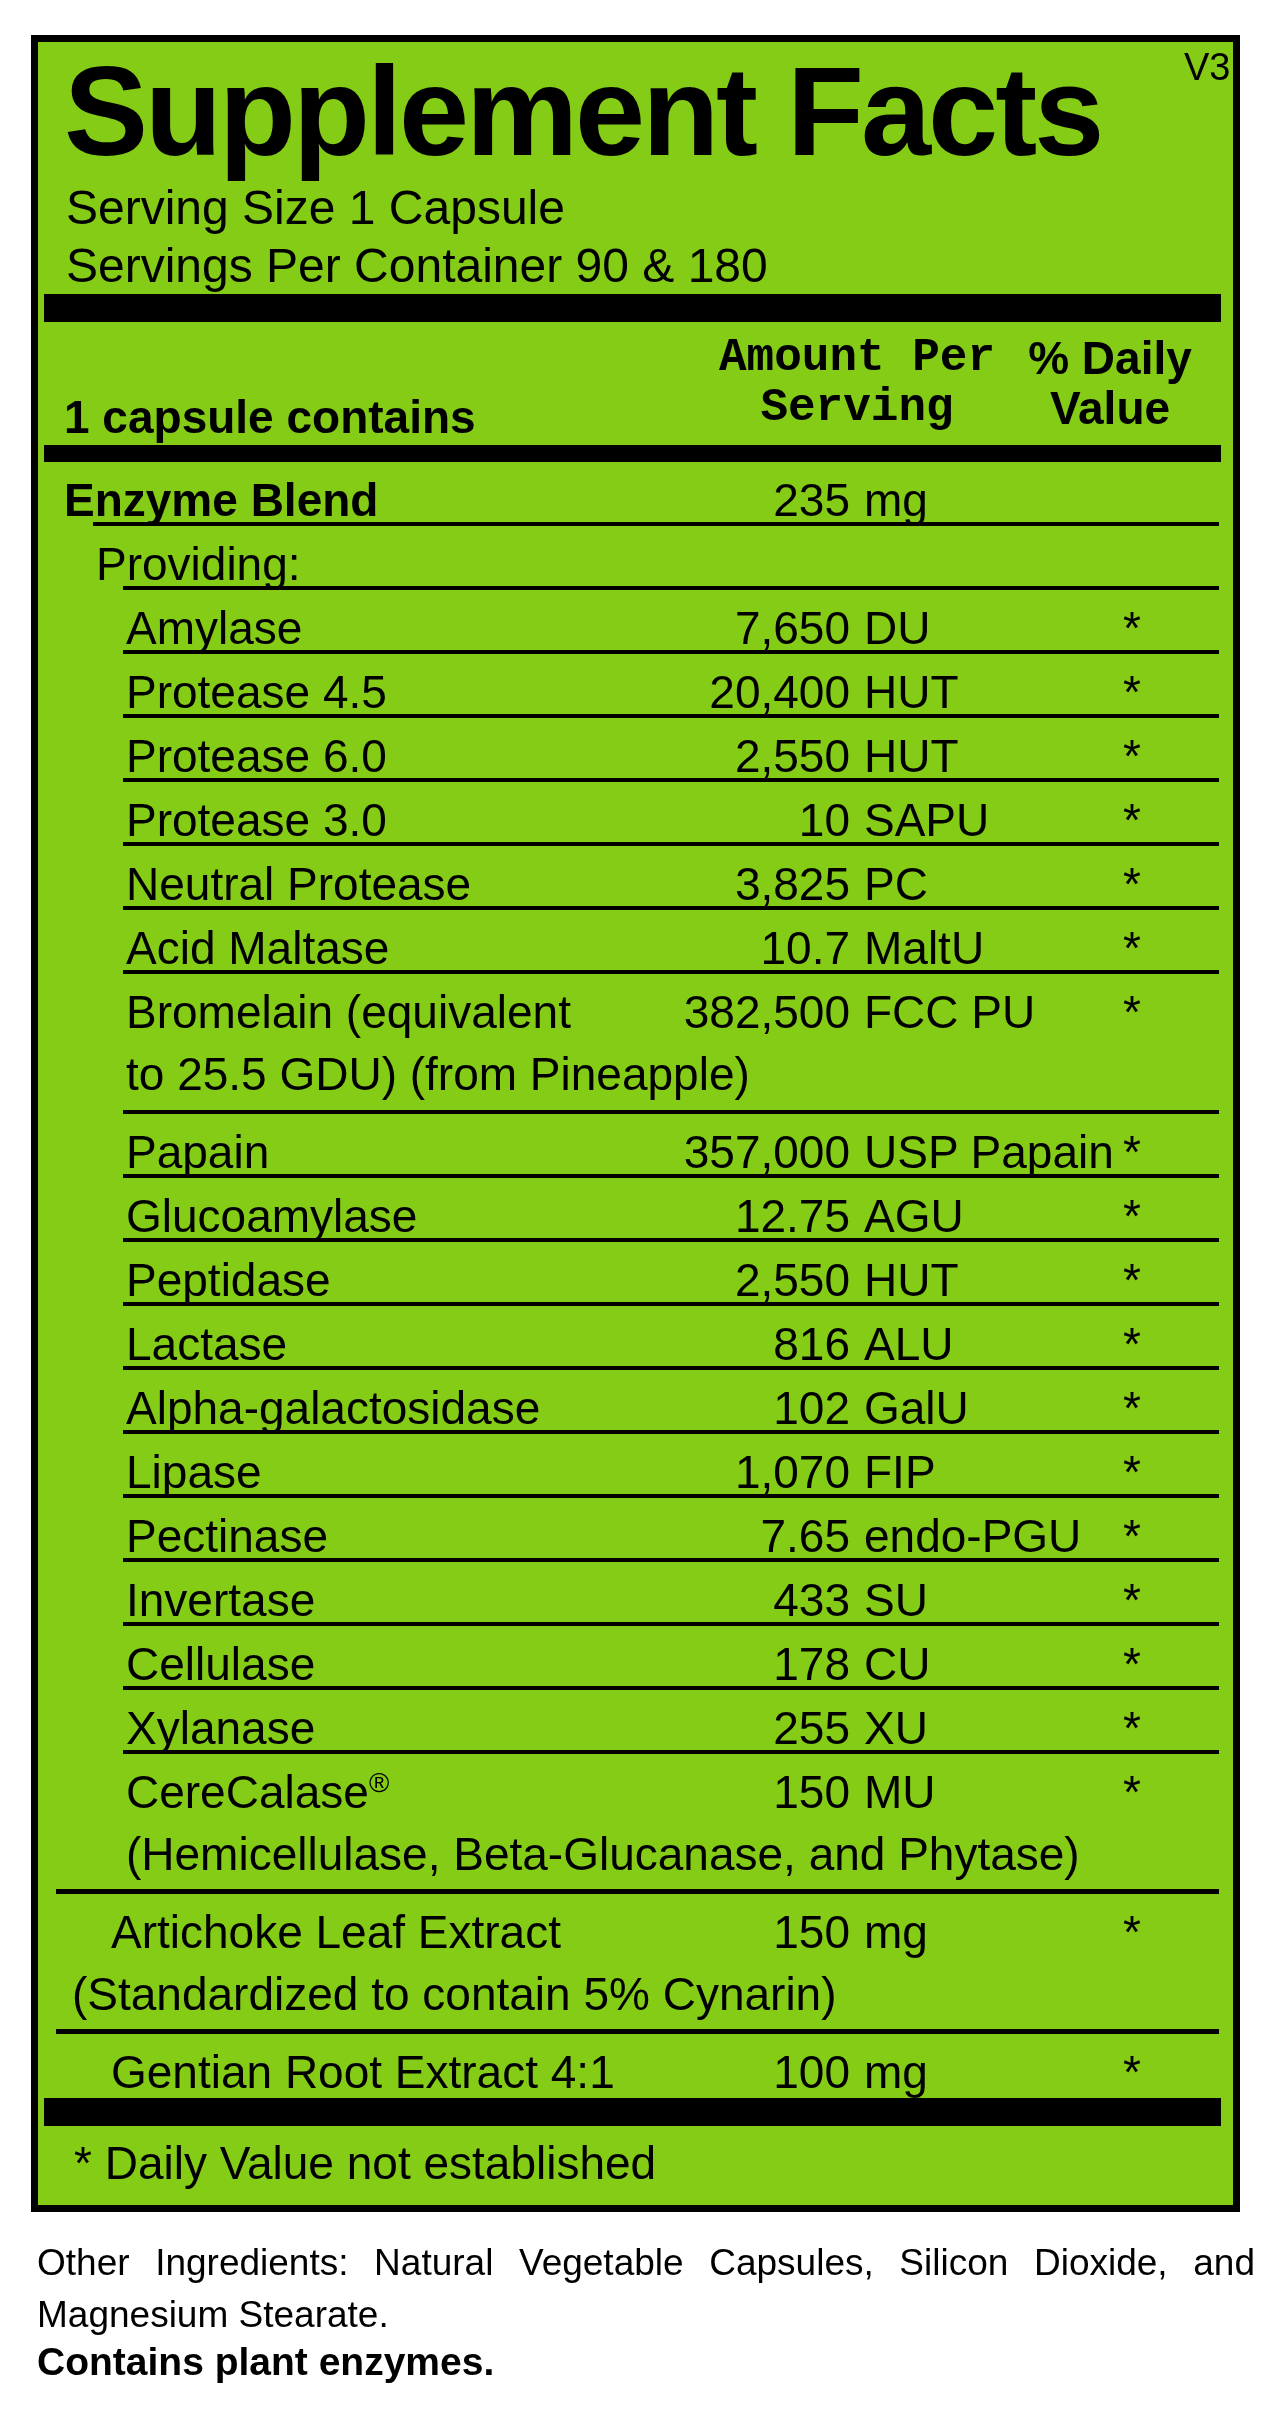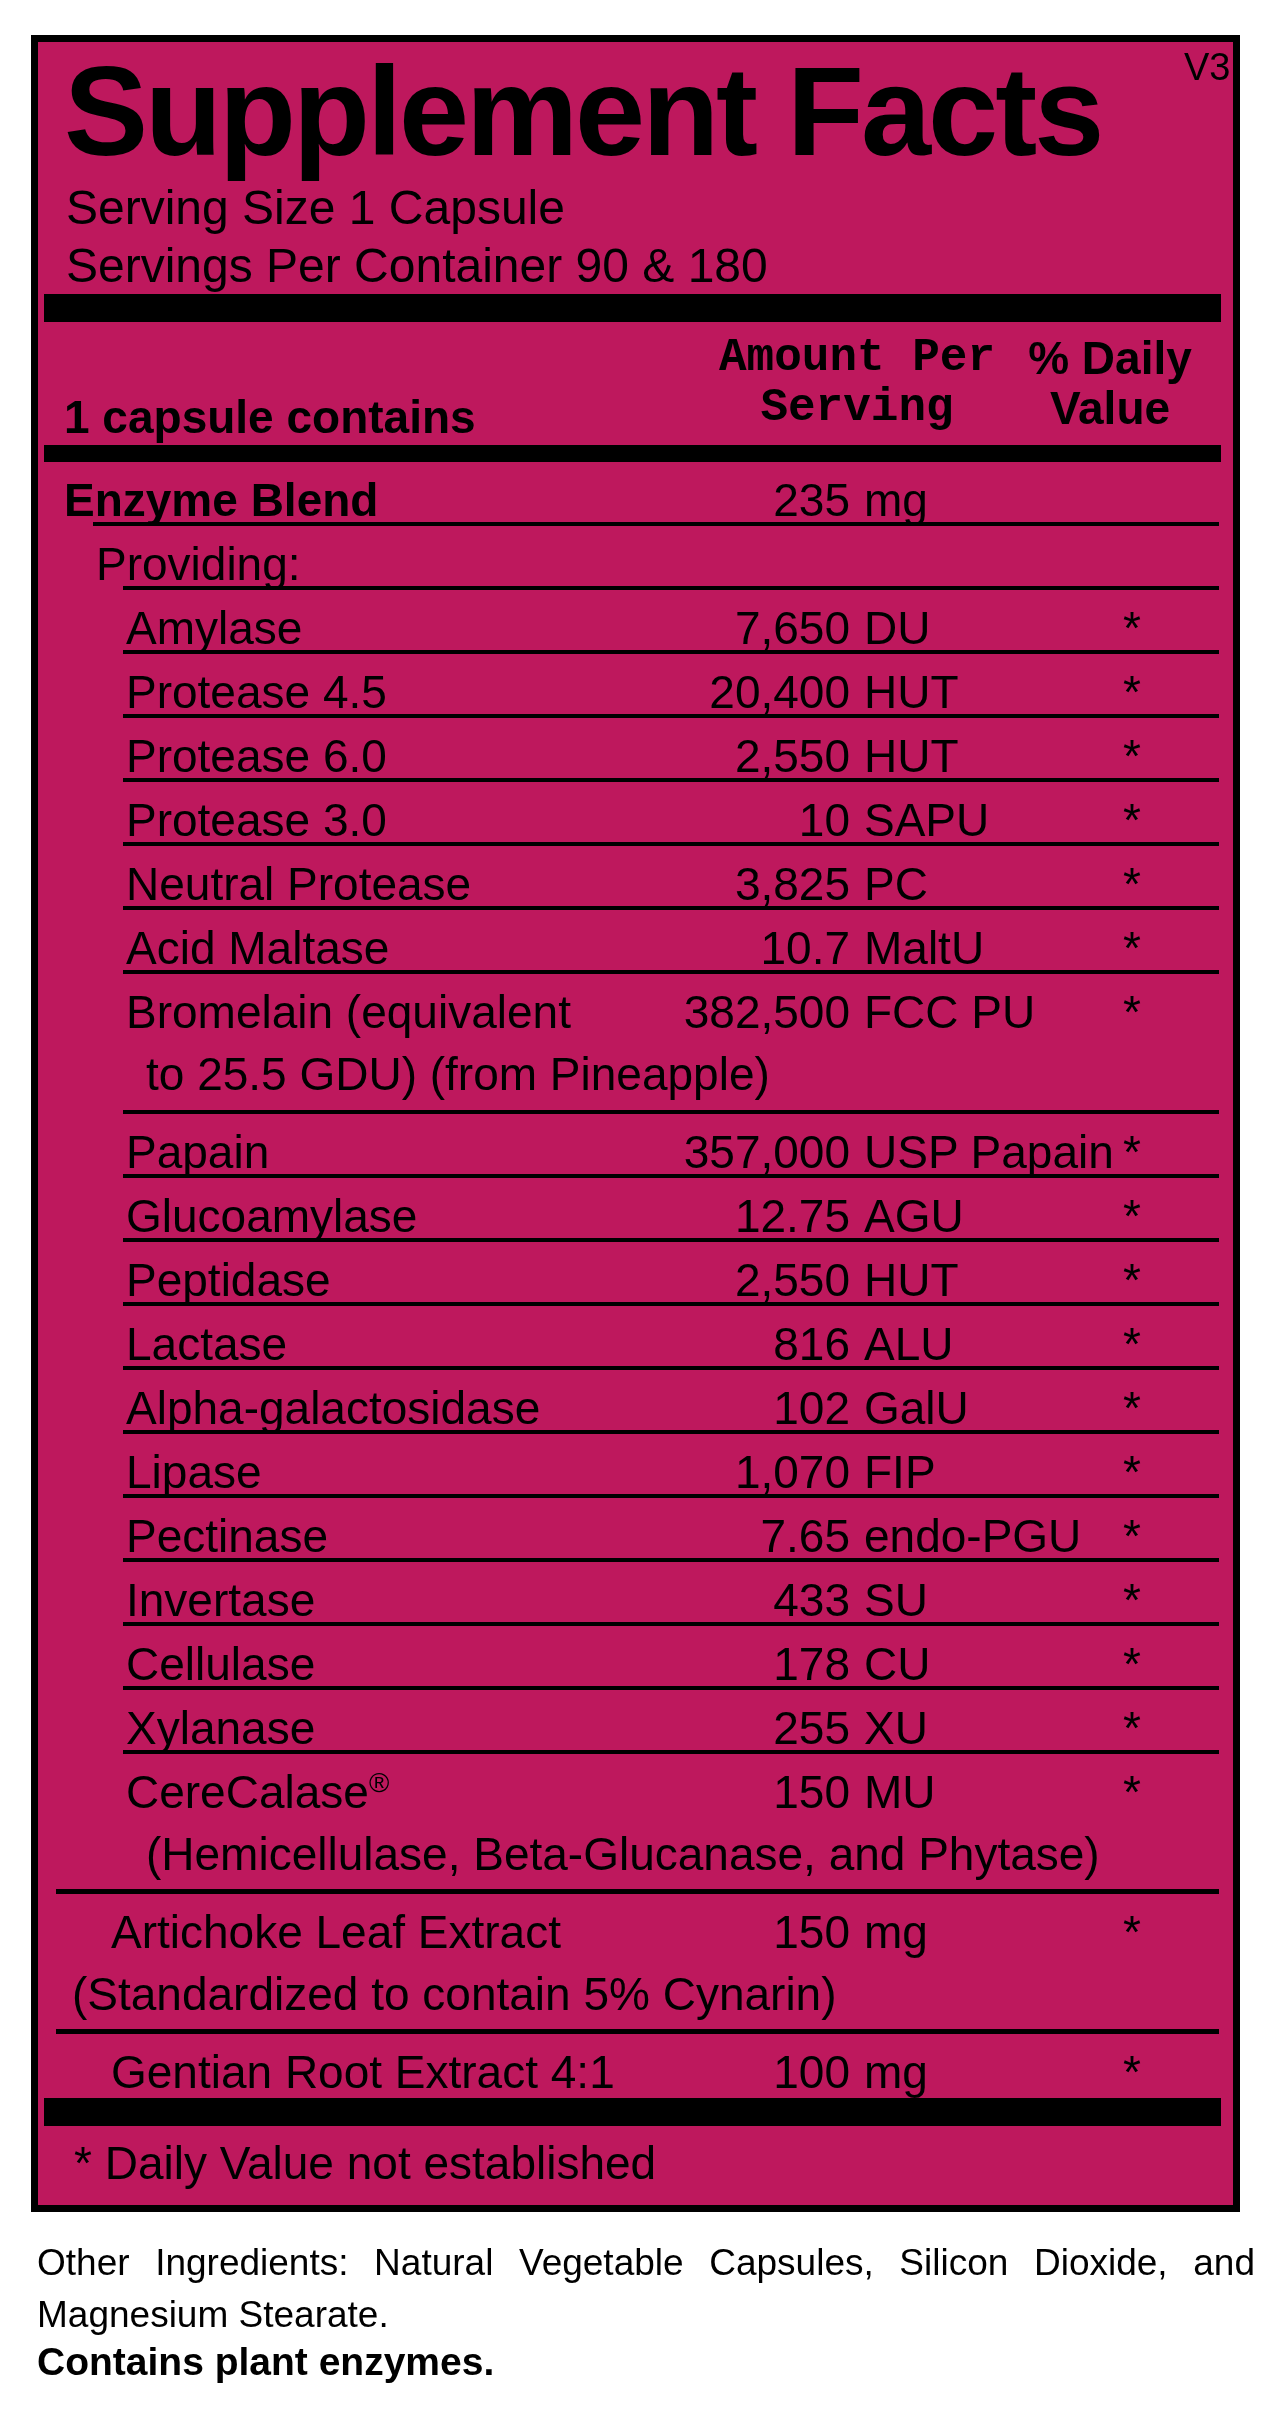--- a/index.html
+++ b/index.html
@@ -6,21 +6,21 @@
   body{
     width:1275px;height:2429px;position:relative;
     background:#ffffff;color:#000;
     font-family:"Liberation Sans","DejaVu Sans",sans-serif;
     overflow:hidden;
   }
   .box{
     position:absolute;left:31px;top:35px;
     width:1195px;height:2163px;
     border:7px solid #000;
-    background:#be185d;
+    background:#84cc16;
   }
   .box > *{position:absolute;}
   .title{
     left:26px;top:4px;
     font-size:126px;font-weight:bold;letter-spacing:-3px;
     line-height:1.05;white-space:nowrap;
   }
   .version{
     left:1146px;top:4px;
     font-size:38px;font-weight:normal;letter-spacing:0;
@@ -41,21 +41,21 @@
   .row.two{height:140px;}
   .rname,.num,.unit,.dv,.line2{position:absolute;top:11px;white-space:nowrap;}
   .ind-group  .rname{left:26px;}
   .ind-group2 .rname{left:37px;margin-left:36px;}
   .ind-prov   .rname{left:58px;}
   .ind-sub    .rname{left:88px;}
   .num{left:492px;width:320px;text-align:right;}
   .unit{left:826px;}
   .dv{left:1064px;width:60px;text-align:center;}
   .line2{top:73px;}
-  .ind-sub .line2{left:88px;margin-left:20px;}
+  .ind-sub .line2{left:88px;}
   .ind-group2 .line2{left:34px;}
   .b .rname{font-weight:bold;}
   .rule{position:absolute;bottom:0;right:14px;height:4px;background:#000;}
   .rule-major .rule{left:55px;}
   .rule-minor .rule{left:85px;}
   .rule-sep   .rule{left:18px;height:5px;}
   sup{font-size:60%;}
   .footnote{left:36px;top:2094px;font-size:46px;white-space:nowrap;}
   .oi1{
     position:absolute;left:37px;top:2240px;width:1218px;

